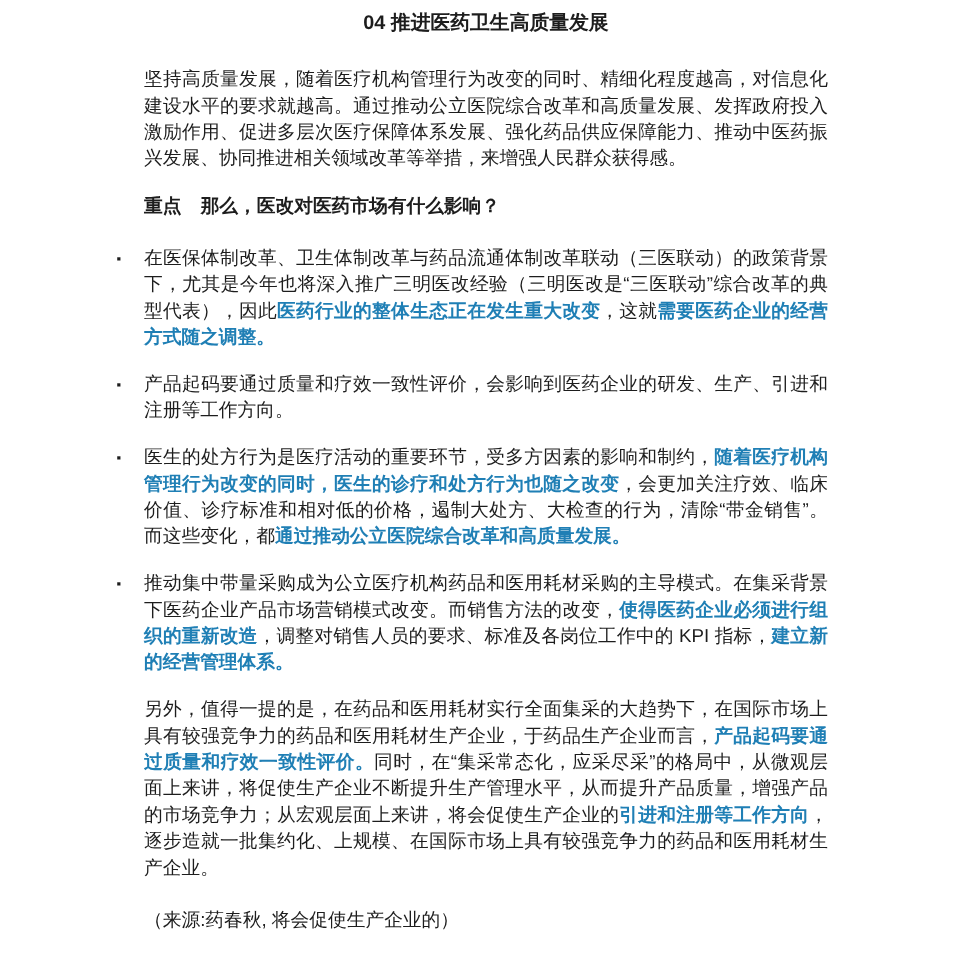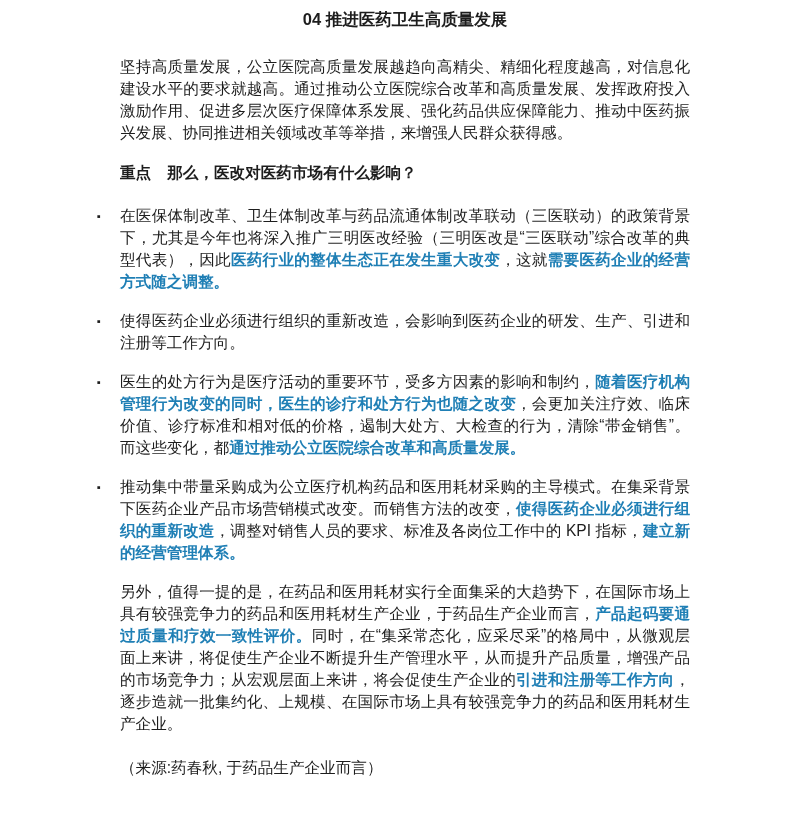--- a/index.html
+++ b/index.html
@@ -62,42 +62,42 @@
   .closing{margin-top:1px;margin-bottom:20px;}
   .source{margin-top:22px;margin-bottom:0;}
 </style>
 </head>
 <body>
 
 <div class="page">
 
   <h1 class="title">04 推进医药卫生高质量发展</h1>
 
-  <p class="para intro">坚持高质量发展，公立医院高质量发展越趋向高精尖、精细化程度越高，对信息化建设水平的要求就越高。通过推动公立医院综合改革和高质量发展、发挥政府投入激励作用、促进多层次医疗保障体系发展、强化药品供应保障能力、推动中医药振兴发展、协同推进相关领域改革等举措，来增强人民群众获得感。</p>
+  <p class="para intro">坚持高质量发展，随着医疗机构管理行为改变的同时、精细化程度越高，对信息化建设水平的要求就越高。通过推动公立医院综合改革和高质量发展、发挥政府投入激励作用、促进多层次医疗保障体系发展、强化药品供应保障能力、推动中医药振兴发展、协同推进相关领域改革等举措，来增强人民群众获得感。</p>
 
   <p class="heading">
     <span class="heading-label">重点</span><span>那么，医改对医药市场有什么影响？</span>
   </p>
 
   <ul class="bullets">
     <li class="bullet-item">
       <span class="marker">▪</span>
       <span class="btext"><span>在医保体制改革、卫生体制改革与药品流通体制改革联动（三医联动）的政策背景下，尤其是今年也将深入推广三明医改经验（三明医改是“三医联动”综合改革的典型代表），因此</span><span class="hl">医药行业的整体生态正在发生重大改变</span><span>，这就</span><span class="hl">需要医药企业的经营方式随之调整。</span></span>
     </li>
     <li class="bullet-item">
       <span class="marker">▪</span>
-      <span class="btext"><span>使得医药企业必须进行组织的重新改造，会影响到医药企业的研发、生产、引进和注册等工作方向。</span></span>
+      <span class="btext"><span>产品起码要通过质量和疗效一致性评价，会影响到医药企业的研发、生产、引进和注册等工作方向。</span></span>
     </li>
     <li class="bullet-item">
       <span class="marker">▪</span>
       <span class="btext"><span>医生的处方行为是医疗活动的重要环节，受多方因素的影响和制约，</span><span class="hl">随着医疗机构管理行为改变的同时，医生的诊疗和处方行为也随之改变</span><span>，会更加关注疗效、临床价值、诊疗标准和相对低的价格，遏制大处方、大检查的行为，清除“带金销售”。而这些变化，都</span><span class="hl">通过推动公立医院综合改革和高质量发展。</span></span>
     </li>
     <li class="bullet-item">
       <span class="marker">▪</span>
       <span class="btext"><span>推动集中带量采购成为公立医疗机构药品和医用耗材采购的主导模式。在集采背景下医药企业产品市场营销模式改变。而销售方法的改变，</span><span class="hl">使得医药企业必须进行组织的重新改造</span><span>，调整对销售人员的要求、标准及各岗位工作中的 KPI 指标，</span><span class="hl">建立新的经营管理体系。</span></span>
     </li>
   </ul>
 
   <p class="para closing"><span>另外，值得一提的是，在药品和医用耗材实行全面集采的大趋势下，在国际市场上具有较强竞争力的药品和医用耗材生产企业，于药品生产企业而言，</span><span class="hl">产品起码要通过质量和疗效一致性评价。</span><span>同时，在“集采常态化，应采尽采”的格局中，从微观层面上来讲，将促使生产企业不断提升生产管理水平，从而提升产品质量，增强产品的市场竞争力；从宏观层面上来讲，将会促使生产企业的</span><span class="hl">引进和注册等工作方向</span><span>，逐步造就一批集约化、上规模、在国际市场上具有较强竞争力的药品和医用耗材生产企业。</span></p>
 
-  <p class="para source">（来源:药春秋, 于药品生产企业而言）</p>
+  <p class="para source">（来源:药春秋, 将会促使生产企业的）</p>
 
 </div>
 
 </body></html>

